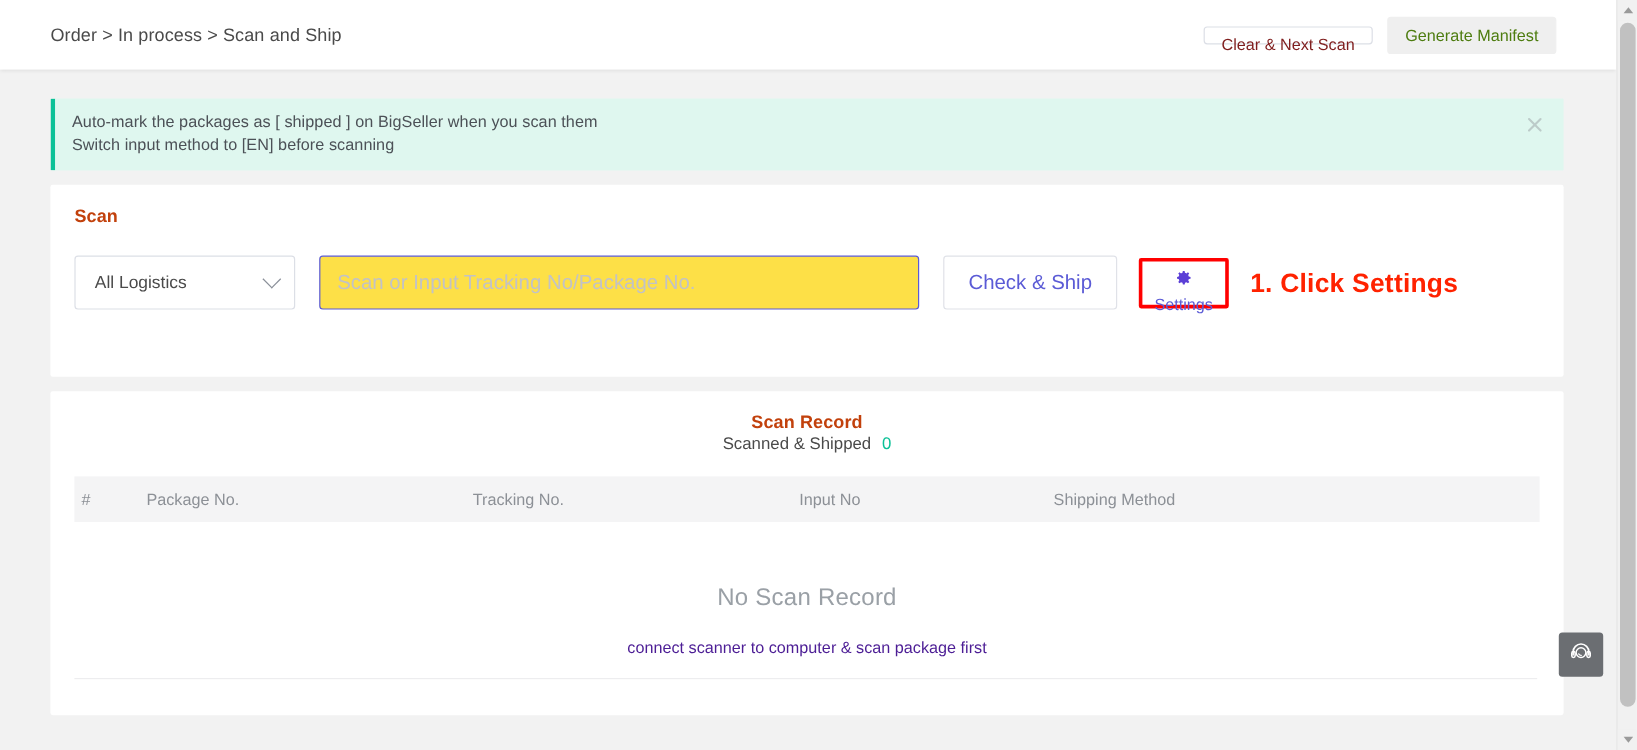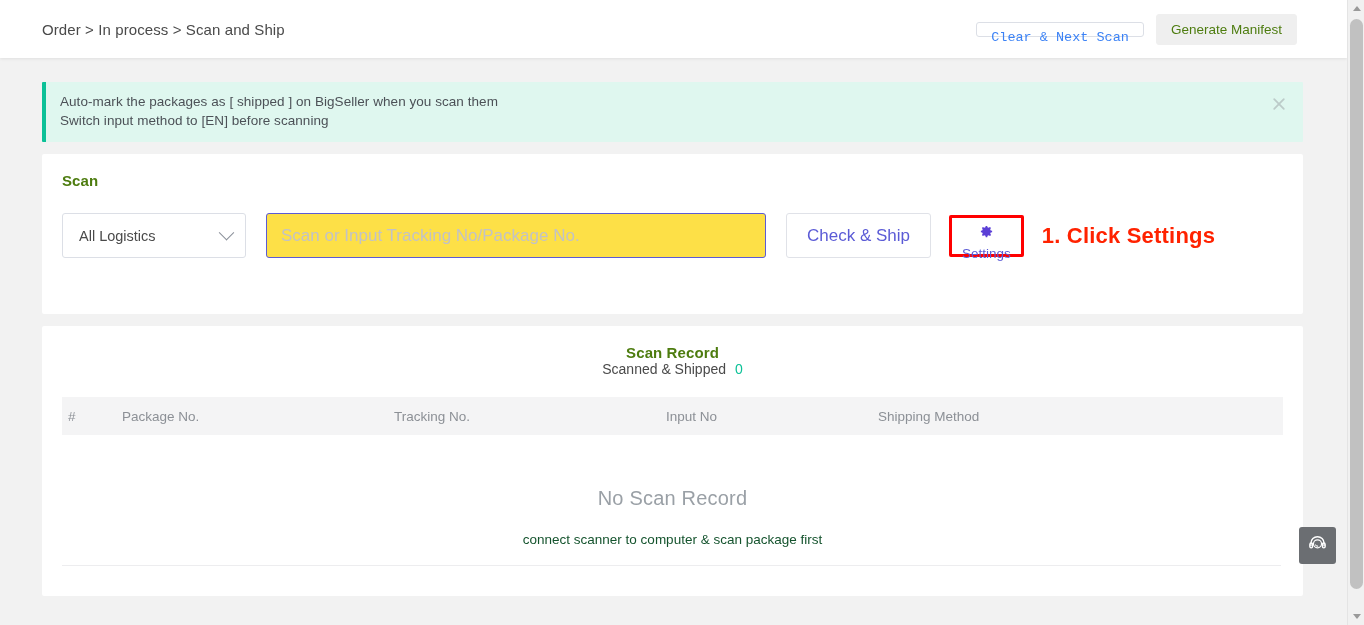--- a/index.html
+++ b/index.html
@@ -47,22 +47,22 @@
     gap: 12px;
     align-items: center;
   }
   .btn-outline {
     height: 15px;
     padding: 0 14px;
     background: #ffffff;
     border: 1px solid #dcdfe6;
     border-radius: 3px;
     font-size: 13.5px;
-    color: #3b82f6;
-    font-family: Liberation Mono, monospace;
+    color: #7f1d1d;
+    font-family: Liberation Sans, sans-serif;
     cursor: pointer;
     white-space: nowrap;
     line-height: 29px;
   }
   .btn-disabled {
     height: 31px;
     padding: 0 14px;
     background: #efefef;
     border: 1px solid #efefef;
     border-radius: 3px;
@@ -111,21 +111,21 @@
 
   
   .card {
     background: #ffffff;
     border-radius: 2px;
     margin-top: 12px;
   }
   .card-title {
     font-size: 15px;
     font-weight: bold;
-    color: #4d7c0f;
+    color: #c2410c;
     letter-spacing: .1px;
   }
 
   
   .scan-card { padding: 18px 20px 26px 20px; height: 160px; }
   .scan-row {
     display: flex;
     align-items: center;
     margin-top: 24px;
     gap: 0;
@@ -230,21 +230,21 @@
   .th-pkg   { width: 272px; }
   .th-trk   { width: 272px; }
   .th-ord   { width: 212px; }
   .th-ship  { width: 260px; }
 
   .empty {
     text-align: center;
     padding-top: 52px;
   }
   .empty-title { font-size: 20px; color: #9aa0a6; letter-spacing: .2px; }
-  .empty-sub { font-size: 13.5px; color: #14532d; margin-top: 22px; }
+  .empty-sub { font-size: 13.5px; color: #4c1d95; margin-top: 22px; }
 
   .bottom-rule {
     position: absolute;
     left: 20px; right: 22px;
     bottom: 30px;
     height: 1px;
     background: #ededef;
   }
 
   

